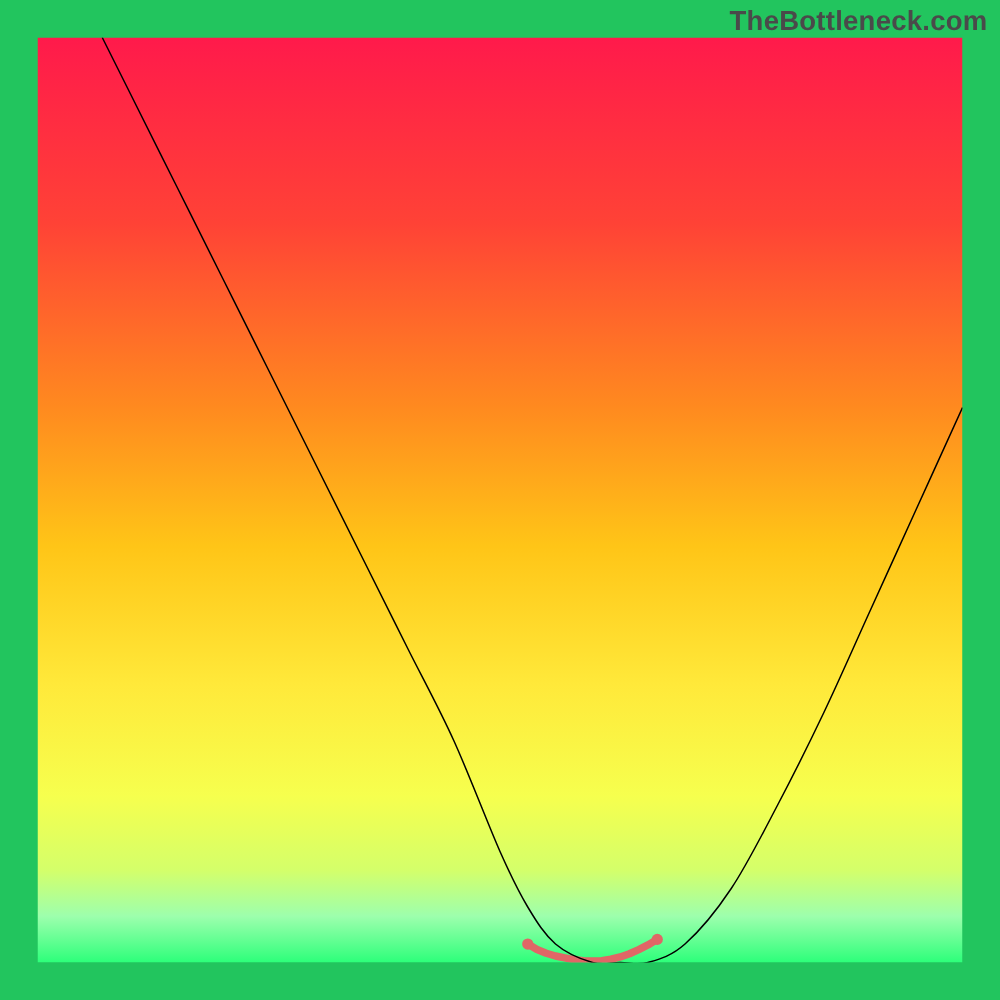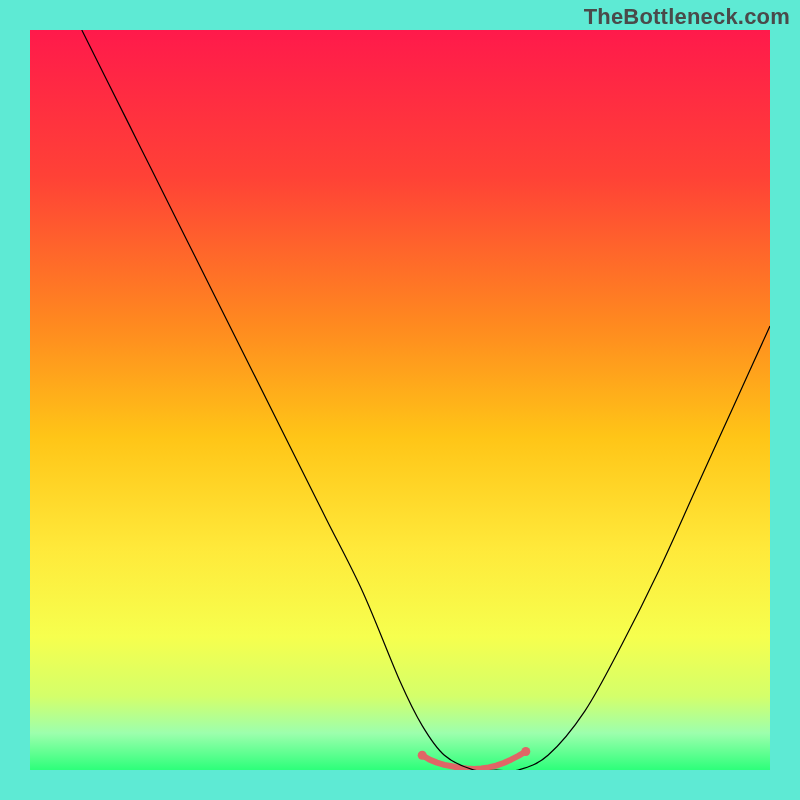--- a/index.html
+++ b/index.html
@@ -8,21 +8,21 @@
     background: #000;
     width: 800px;
     height: 800px;
     overflow: hidden;
     font-family: Arial, Helvetica, sans-serif;
   }
   .frame {
     position: relative;
     width: 800px;
     height: 800px;
-    background: #5eead4;
+    background: #22c55e;
   }
   .plot-area {
     position: absolute;
     left: 30px;
     top: 30px;
     width: 740px;
     height: 740px;
   }
   .watermark {
     position: absolute;

